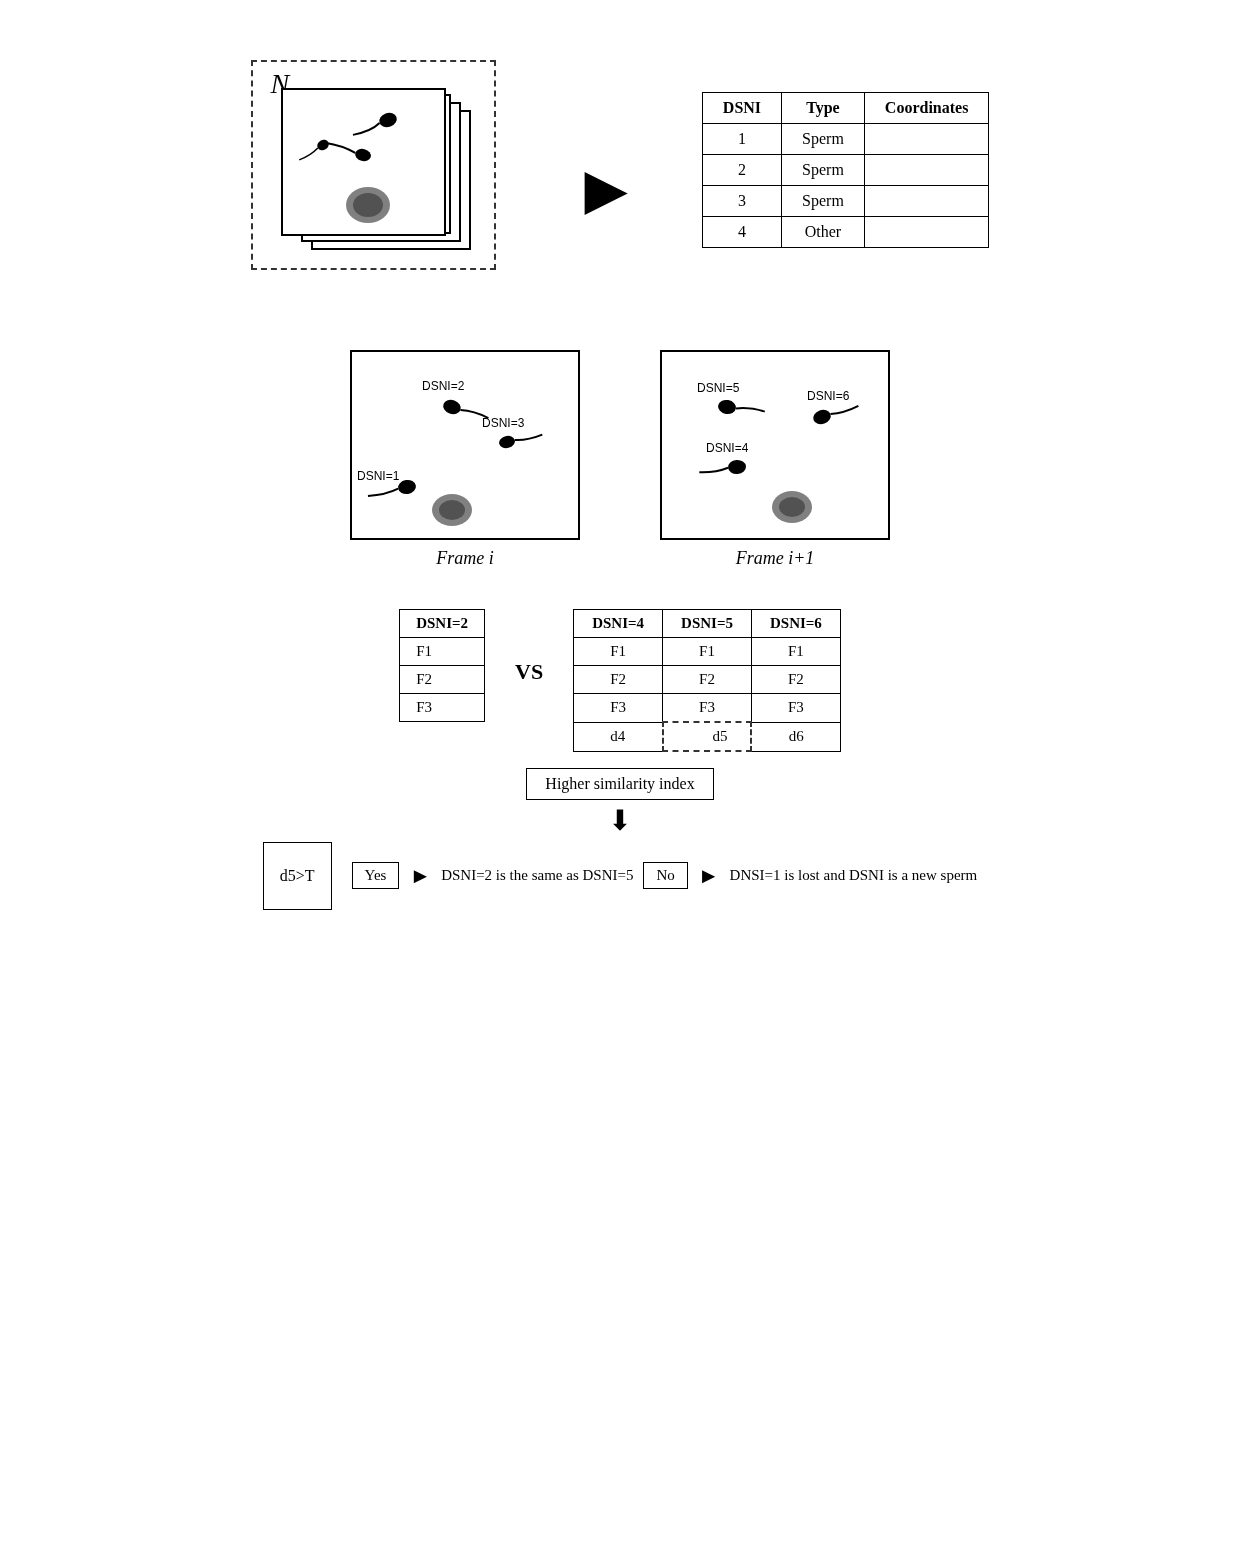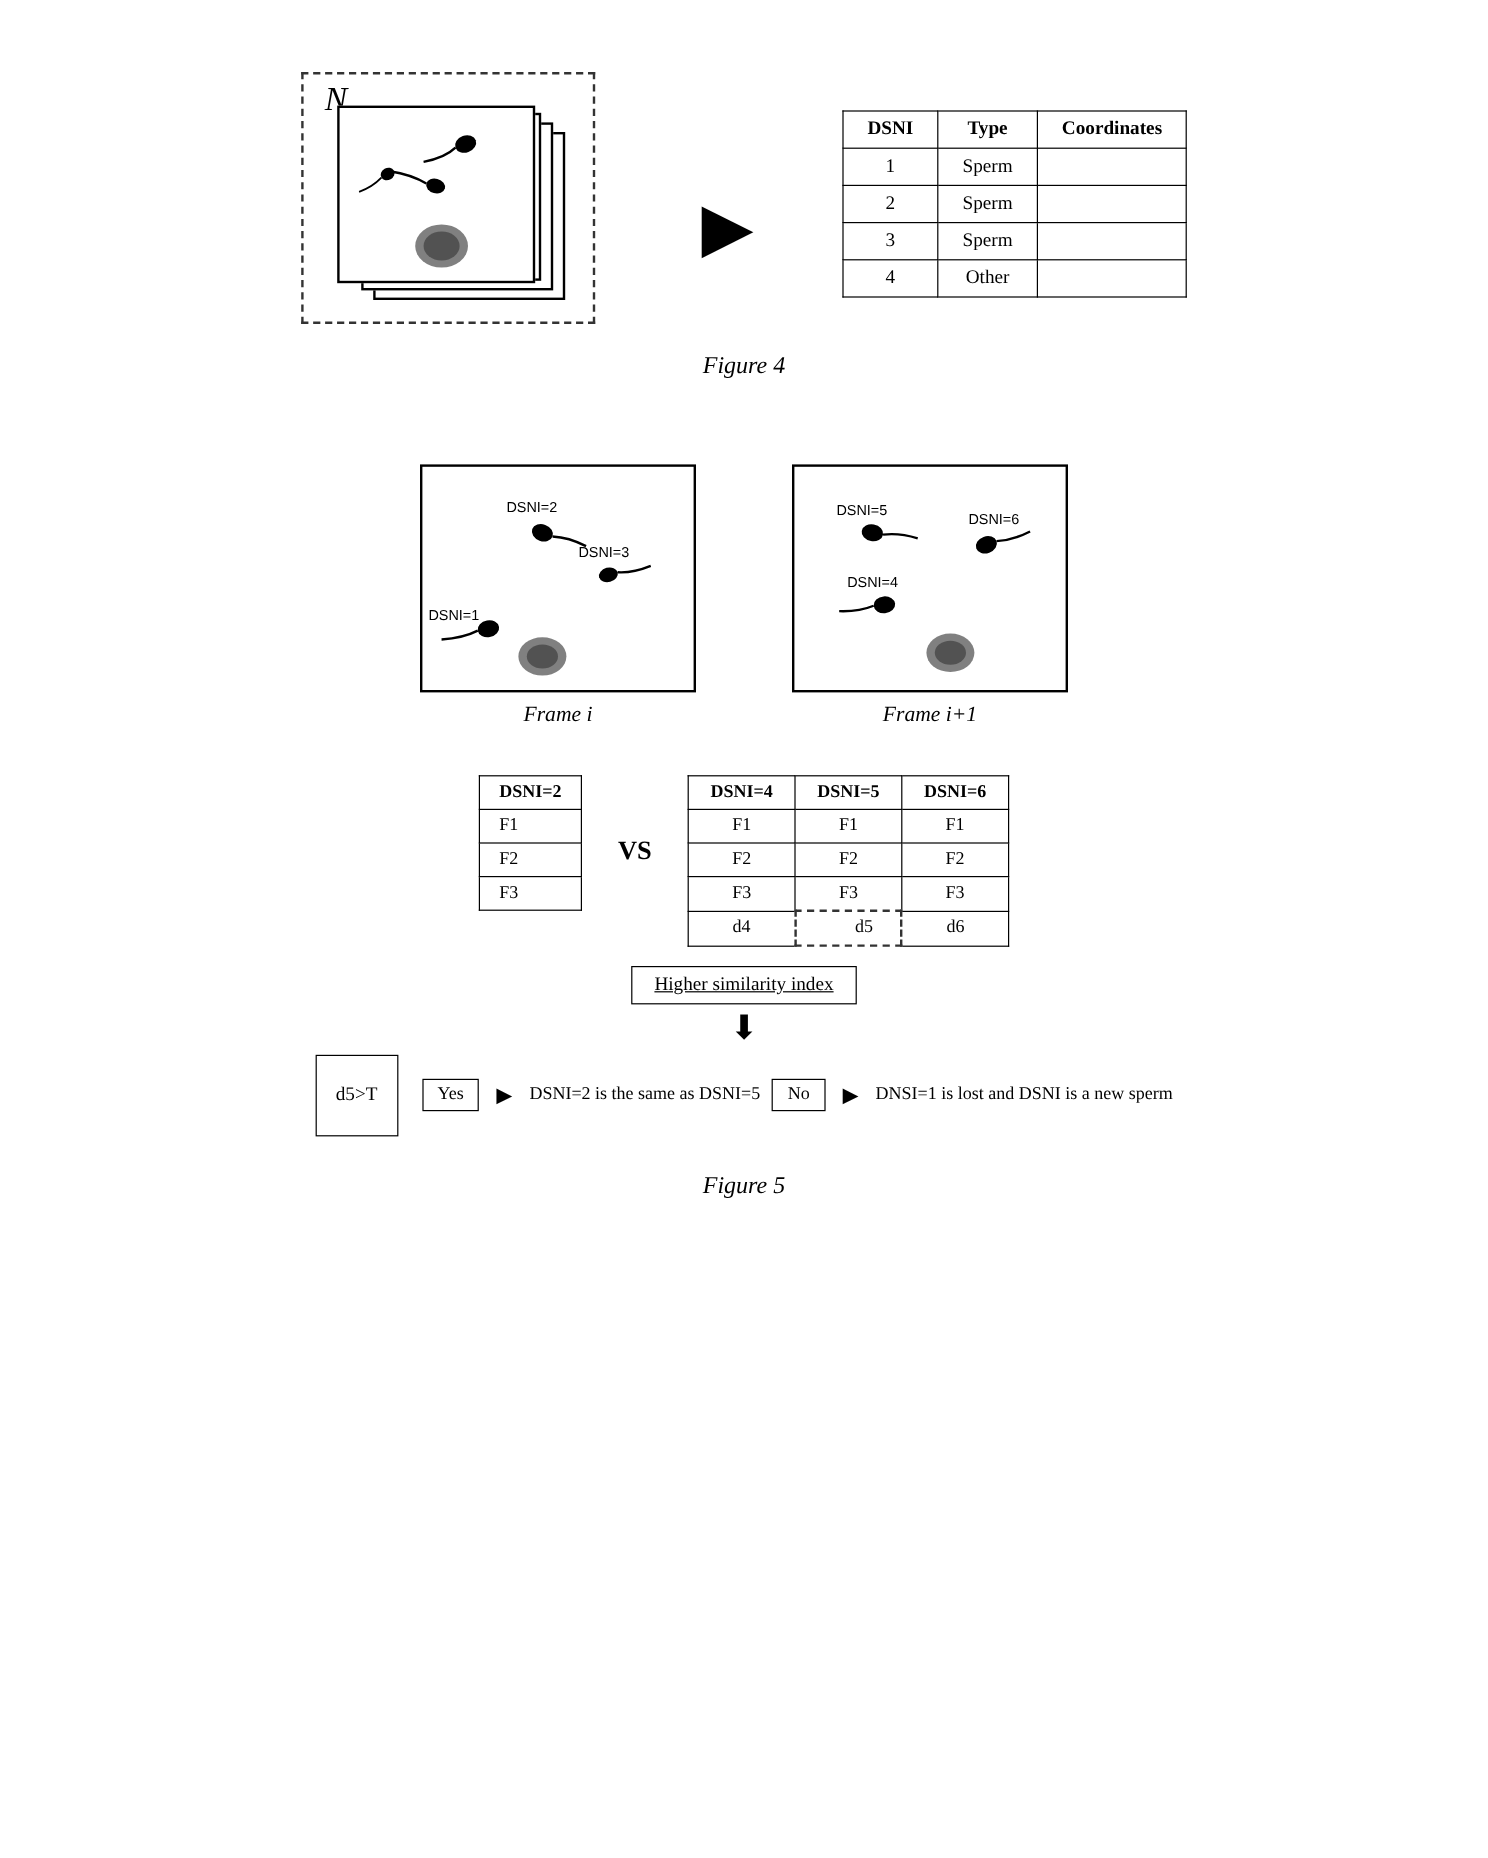--- a/index.html
+++ b/index.html
@@ -181,21 +181,20 @@
       font-weight: bold;
       background: #fff;
     }
 
     .flow-box {
       border: 1.5px solid #000;
       padding: 6px 18px;
       font-size: 16px;
       background: #fff;
       text-align: right;
-      text-decoration: underline;
     }
 
     .arrow-down {
       font-size: 28px;
       line-height: 1.2;
       color: #000;
     }
 
     .yes-no-box {
       border: 1.5px solid #000;
@@ -296,21 +295,20 @@
           </tr>
           <tr>
             <td>4</td>
             <td>Other</td>
             <td></td>
           </tr>
         </tbody>
     </table>
   </div>
 
-  <div class="figure-caption">Figure 4</div>
 
   <div class="figure5-section">
 
     <div class="frames-row">
 
       <div>
         <div class="single-frame">
           <svg width="228" height="188" viewBox="0 0 228 188">
 
             <g transform="translate(55,135) rotate(-10)">
@@ -444,16 +442,15 @@
 
           <div class="branch-row">
             <div class="yes-no-box">No</div>
             <div class="decision-arrow">►</div>
             <div class="decision-text">DNSI=1 is lost and DSNI is a new sperm</div>
           </div>
         </div>
       </div>
     </div>
 
-    <div class="figure-caption" style="margin-top:30px;">Figure 5</div>
   </div>
 
 </div>
 
 </body></html>

